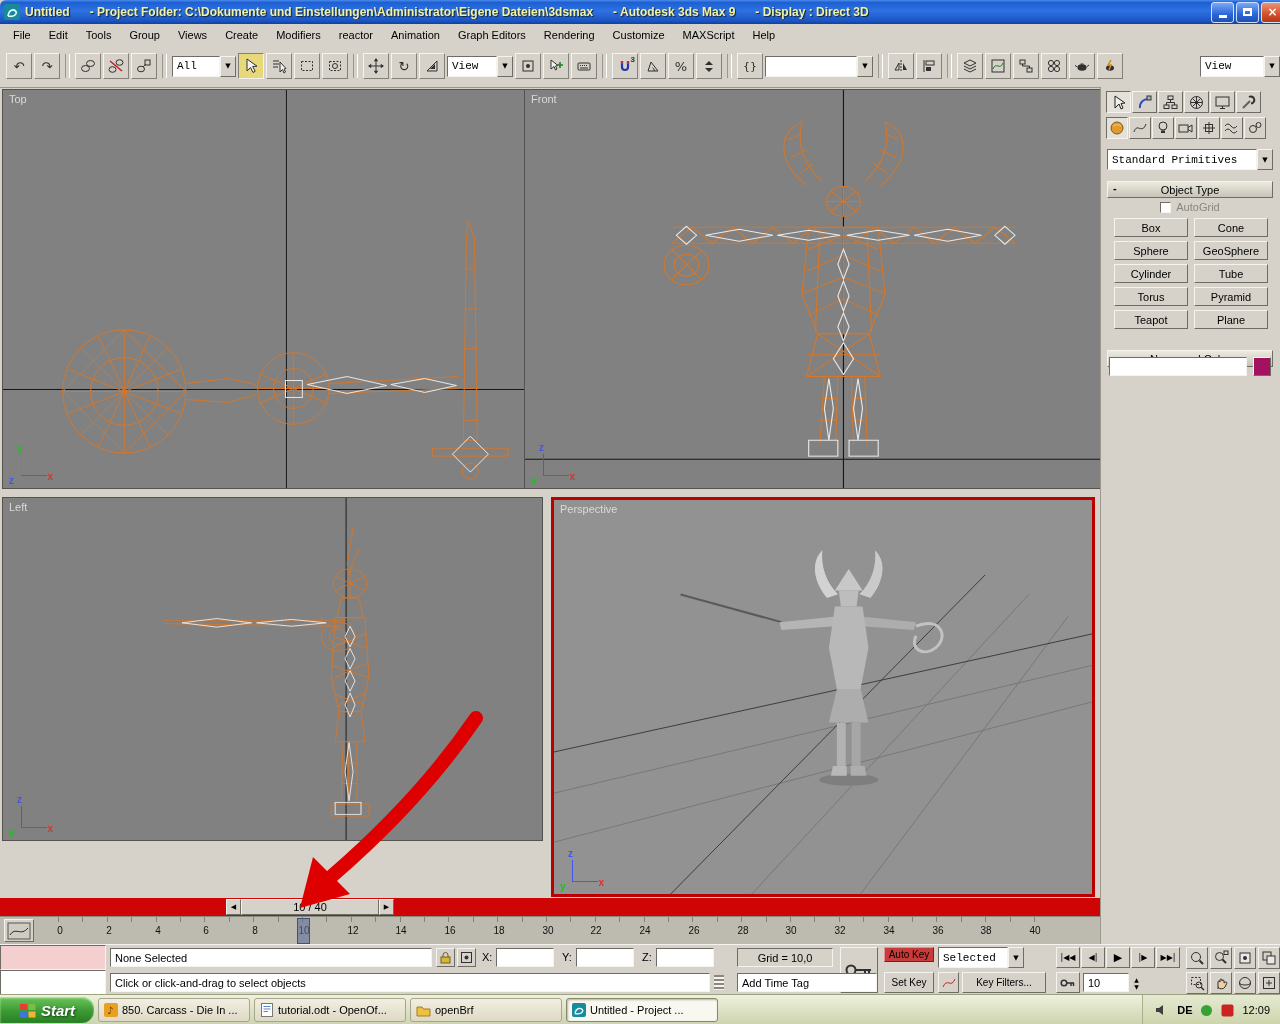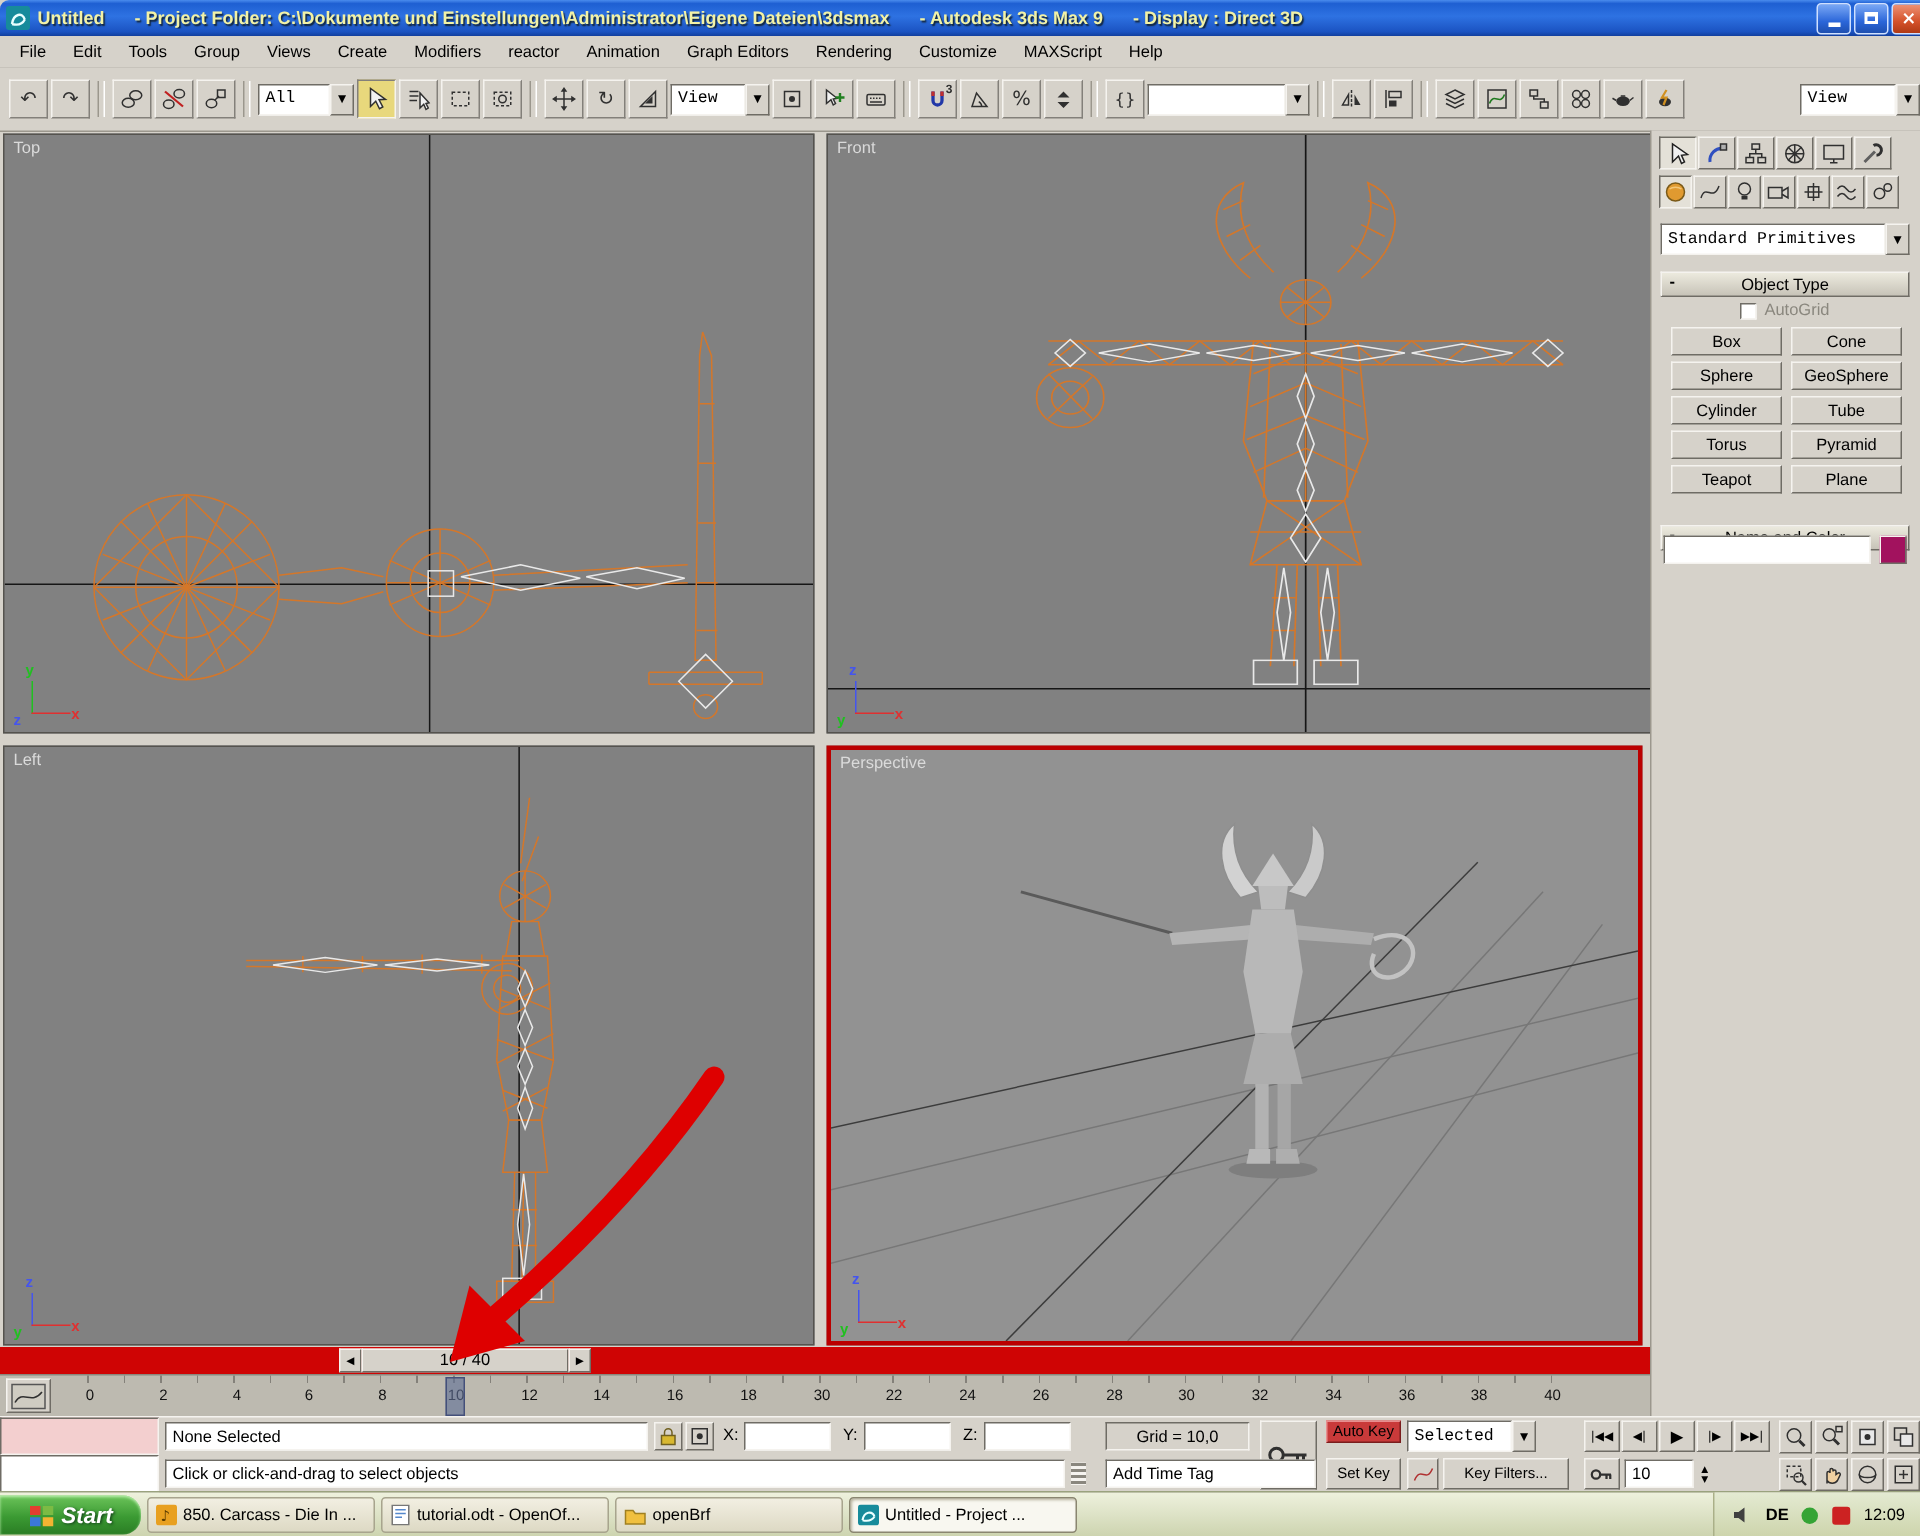--- a/index.html
+++ b/index.html
@@ -308,21 +308,21 @@
     </svg>
     <div class="tripod">
       <span class="vline" style="background:#20c020"></span>
       <span class="hline"></span>
       <span class="lbl" style="left:6px;top:-4px;color:#20c020">y</span>
       <span class="lbl" style="right:-2px;bottom:0;color:#e03030">x</span>
       <span class="lbl" style="left:-2px;bottom:-4px;color:#4455ee">z</span>
     </div>
   </div>
 
-  <div class="viewport ab" style="left:551px;top:89px;width:612px;height:400px">
+  <div class="viewport ab" style="left:524px;top:89px;width:612px;height:400px">
     <span class="vp-label">Front</span>
     <svg class="vp-svg" viewBox="0 0 544 400" preserveAspectRatio="none">
       <line x1="284" y1="0" x2="284" y2="400" stroke="#161616"></line>
       <line x1="0" y1="371" x2="544" y2="371" stroke="#161616"></line>
       <g stroke="#d4772a" fill="none" stroke-width="1">
         <path d="M251,96 C227,74 223,44 247,32 C241,56 251,78 265,92"></path>
         <path d="M317,96 C341,74 345,44 321,32 C327,56 317,78 303,92"></path>
         <path d="M245,84 L257,74 M237,68 L251,60 M235,50 L247,44 M323,84 L311,74 M331,68 L317,60 M333,50 L321,44"></path>
         <circle cx="284" cy="112" r="15"></circle>
         <path d="M269,112 H299 M284,97 V127 M273,102 L295,122 M295,102 L273,122"></path>
@@ -359,21 +359,21 @@
     </svg>
     <div class="tripod">
       <span class="vline" style="background:#4455ee"></span>
       <span class="hline"></span>
       <span class="lbl" style="left:6px;top:-4px;color:#4455ee">z</span>
       <span class="lbl" style="right:-2px;bottom:0;color:#e03030">x</span>
       <span class="lbl" style="left:-2px;bottom:-4px;color:#20c020">y</span>
     </div>
   </div>
 
-  <div class="viewport ab" style="left:2px;top:497px;width:541px;height:400px">
+  <div class="viewport ab" style="left:2px;top:497px;width:541px;height:344px">
     <span class="vp-label">Left</span>
     <svg class="vp-svg" viewBox="0 0 542 400" preserveAspectRatio="none">
       <line x1="345" y1="0" x2="345" y2="400" stroke="#161616"></line>
       <g stroke="#d4772a" fill="none" stroke-width="1">
         <path d="M352,34 L346,78 M358,60 L347,90"></path>
         <circle cx="349" cy="100" r="17"></circle>
         <path d="M335,92 L363,108 M363,92 L335,108 M349,83 V117"></path>
         <path d="M340,117 H358 L362,140 H336 Z"></path>
         <path d="M162,143 H345 M162,147 L340,150"></path>
         <path d="M200,140 V151 M240,140 V151 M280,139 V152 M320,139 V152"></path>

